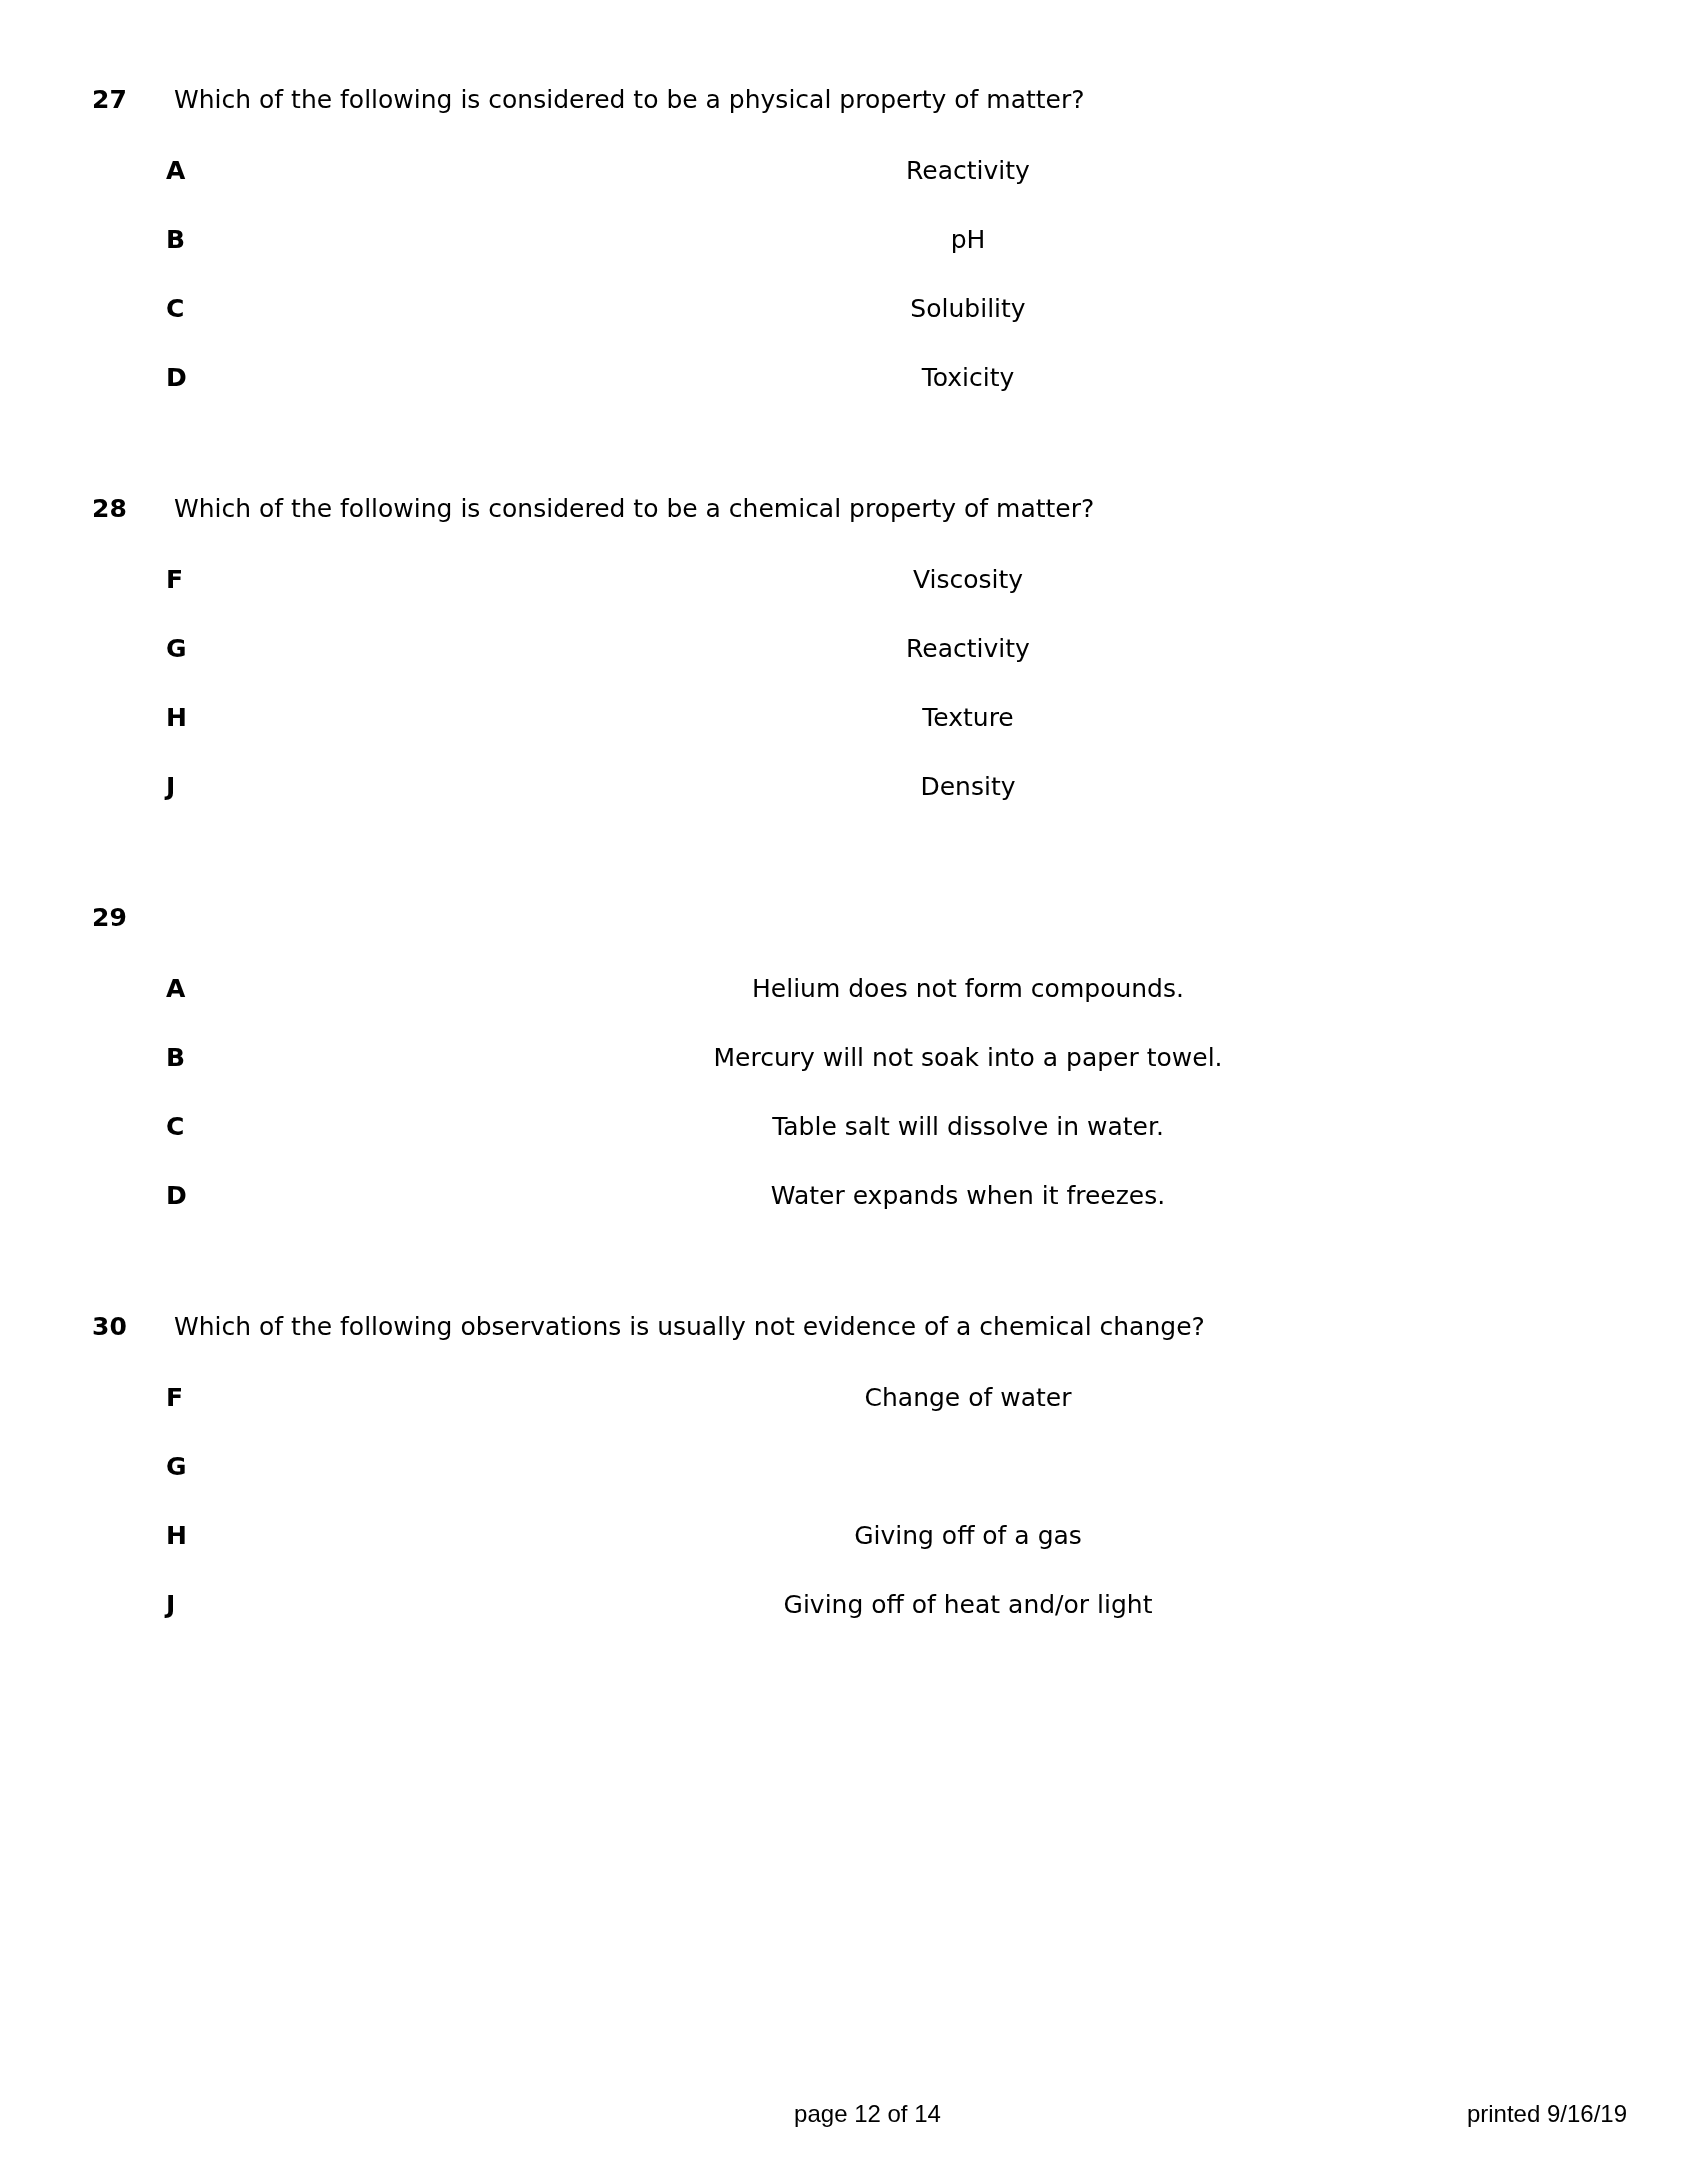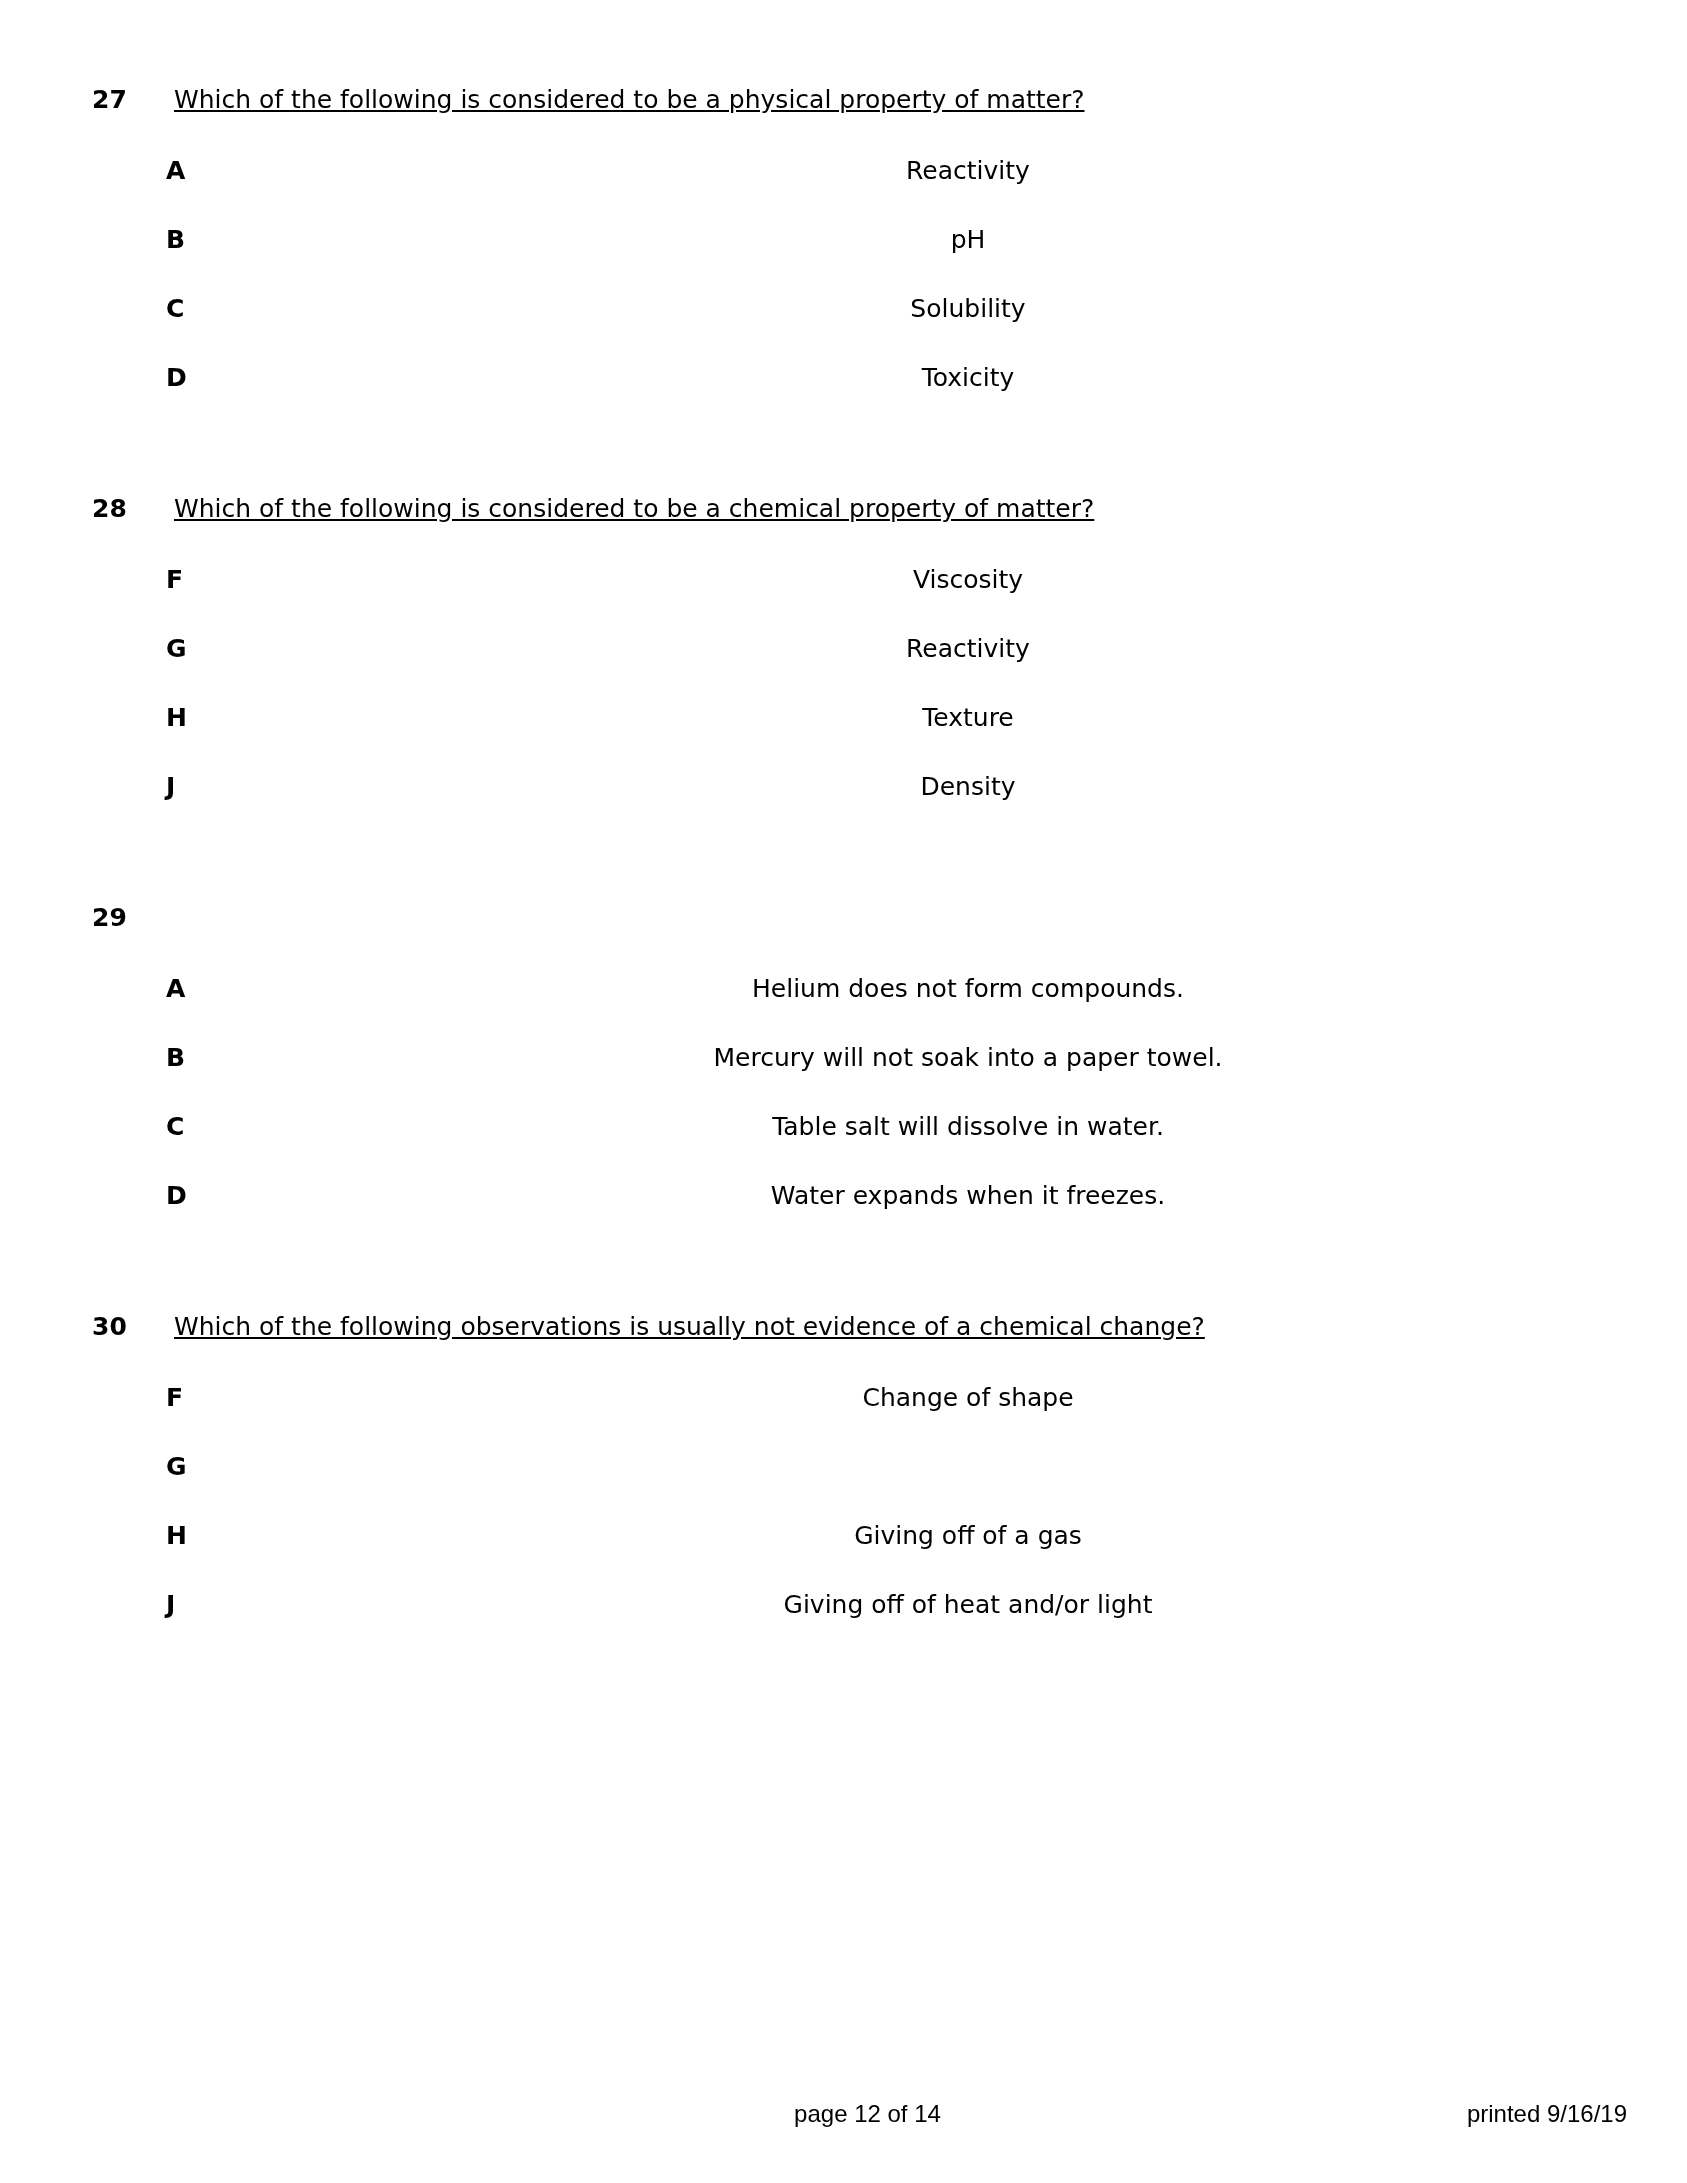--- a/index.html
+++ b/index.html
@@ -21,21 +21,21 @@
     align-items: flex-start;
     padding-left: 92px;
     font-size: 25px;
     line-height: 30px;
   }
   .q-num {
     width: 82px;
     flex: 0 0 82px;
     font-weight: bold;
   }
-  .q-text { flex: 1 1 auto; white-space: nowrap; text-decoration: underline; }
+  .q-text { flex: 1 1 auto; white-space: nowrap; }
   .opt-row {
     height: 69px;
     display: flex;
     align-items: flex-start;
     padding-left: 166px;
     font-size: 25px;
     line-height: 30px;
   }
   .opt-letter {
     width: 83px;
@@ -151,21 +151,21 @@
 </section>
 
   <section class="q-block">
     <div class="q-row">
       <span class="q-num">30</span>
       <span class="q-text">Which of the following observations is usually not evidence of a chemical change?</span>
     </div>
 
   <div class="opt-row">
     <span class="opt-letter">F</span>
-    <span class="opt-text">Change of shape</span>
+    <span class="opt-text">Change of water</span>
   </div>
 
   <div class="opt-row">
     <span class="opt-letter">G</span>
   </div>
 
   <div class="opt-row">
     <span class="opt-letter">H</span>
     <span class="opt-text">Giving off of a gas</span>
   </div>

